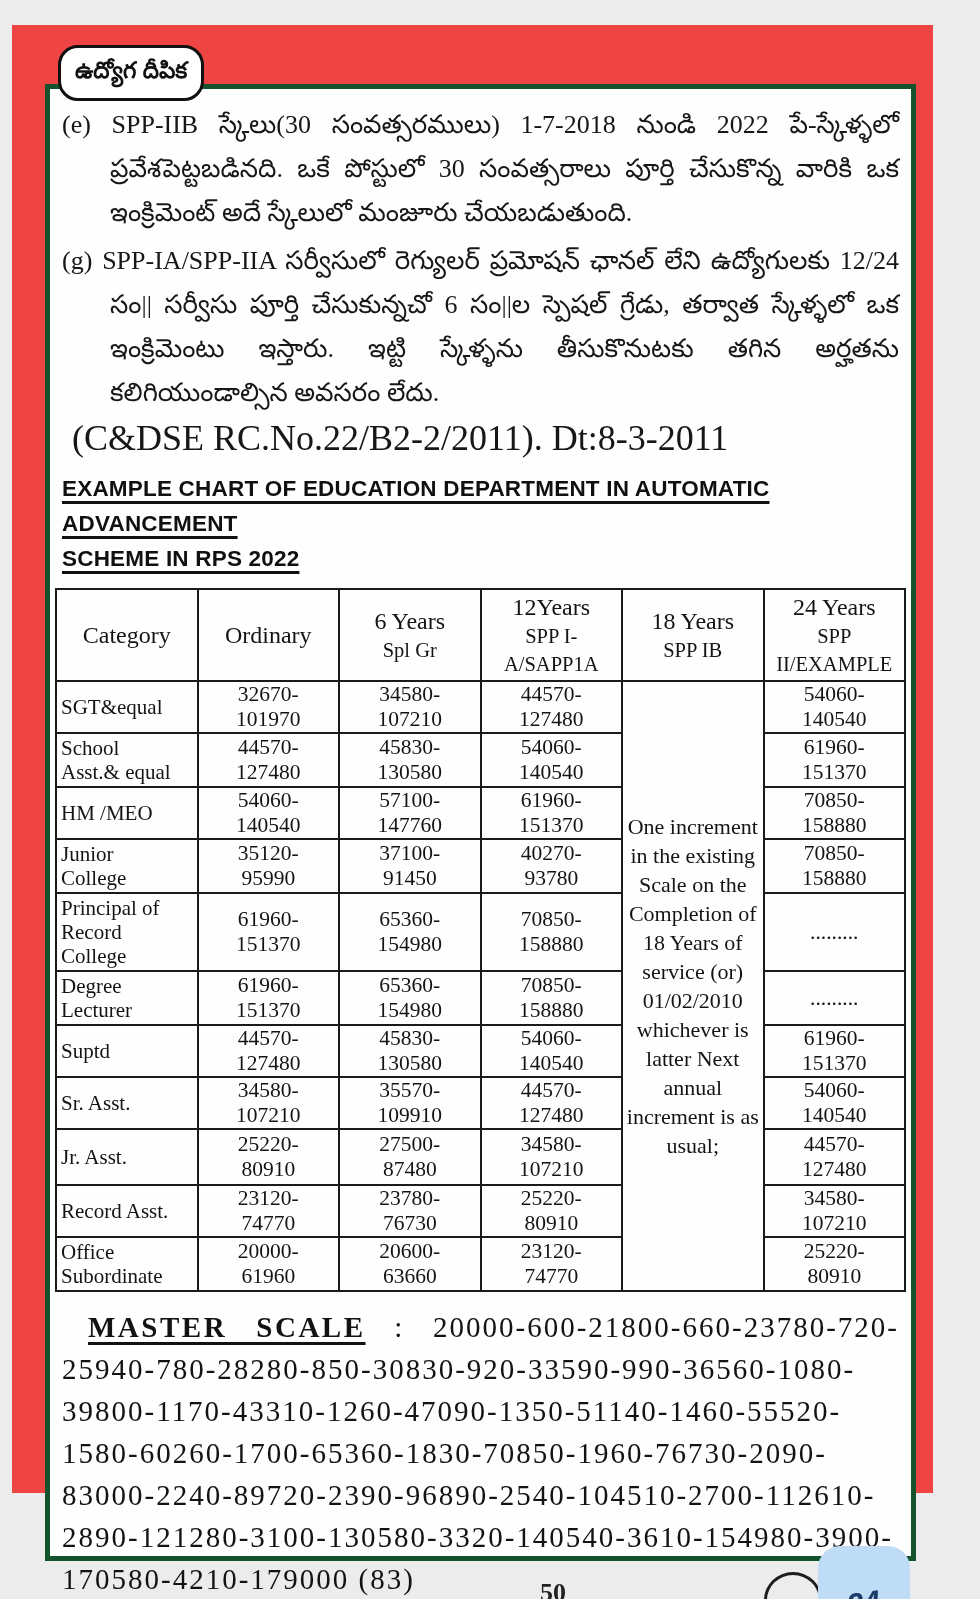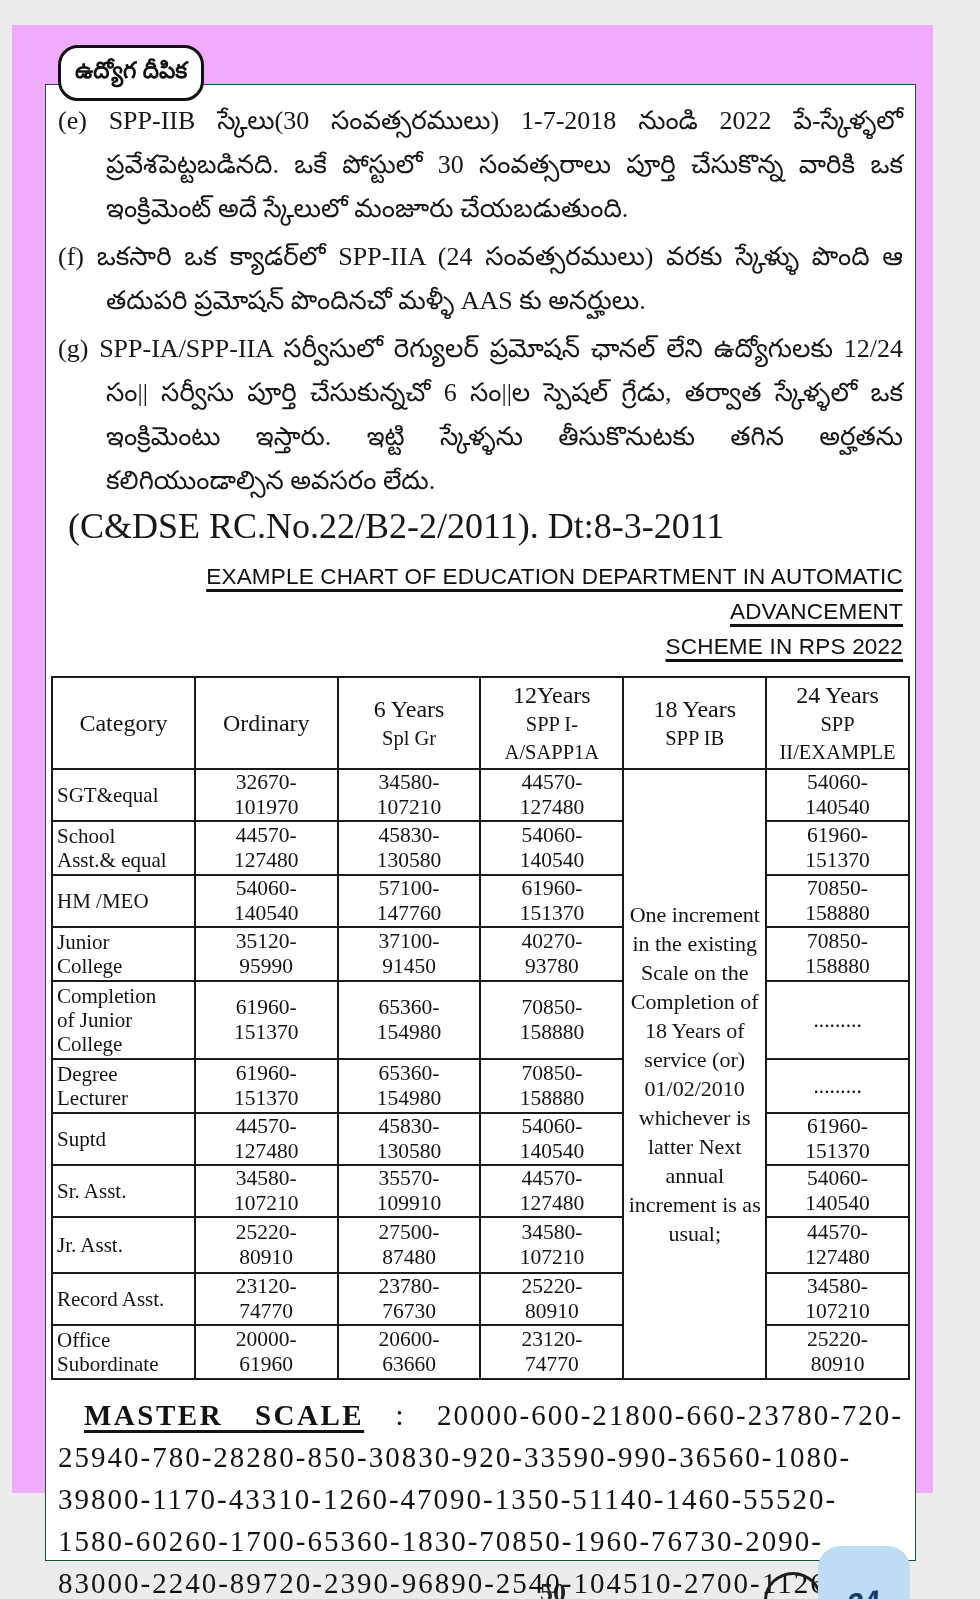--- a/index.html
+++ b/index.html
@@ -1,37 +1,37 @@
 <!DOCTYPE html>
 <html><head>
 <meta charset="utf-8">
 <style>
   * { margin:0; padding:0; box-sizing:border-box; }
   html,body { width:980px; height:1599px; overflow:hidden; background:#ececec;
               font-family:"Liberation Serif", serif; color:#141414; }
   .canvas { position:relative; width:980px; height:1599px; }
-  .sheet { position:absolute; left:12px; top:25px; width:921px; height:1468px; background:#f0abfc; }
+  .sheet { position:absolute; left:12px; top:25px; width:921px; height:1468px; background:#ef4444; }
 
   
   .badge { position:absolute; left:46px; top:20px; min-width:134px; height:56px;
            border:3px solid #111; border-radius:20px; background:#fff;
            display:flex; align-items:center; justify-content:center; padding:0 14px; z-index:3; }
   .badge span { font-family:"Liberation Sans", sans-serif; font-weight:bold; font-size:23px; color:#111; }
 
   
   .content-box { position:absolute; left:33px; top:59px; width:871px; height:1477px;
-                 border:1px solid #14532d; background:#fefefe; padding:10px 12px 0 12px; z-index:2; }
+                 border:5px solid #14532d; background:#fefefe; padding:10px 12px 0 12px; z-index:2; }
 
   .para { font-size:26px; line-height:44px; text-align:justify; color:#171717;
           padding-left:48px; text-indent:-48px; margin-top:4px; }
   .para .plabel { font-size:26px; }
   .ref { font-size:36px; line-height:42px; margin-top:2px; padding-left:10px; color:#171717; }
 
-  .chart-title { text-align:right; margin-top:12px; font-family:"Liberation Sans", sans-serif;
-                 font-weight:normal; font-size:22.5px; line-height:35px; color:#101010; letter-spacing:0.2px; }
+  .chart-title { text-align:left; margin-top:12px; font-family:"Liberation Sans", sans-serif;
+                 font-weight:bold; font-size:22.5px; line-height:35px; color:#101010; letter-spacing:0.2px; }
   .chart-title .u { text-decoration:underline; text-decoration-thickness:2.5px; text-underline-offset:5px; }
 
   table.scales { border-collapse:collapse; margin:12px -7px 0 -7px; width:calc(100% + 14px);
                  table-layout:fixed; }
   table.scales th, table.scales td { border:2.5px solid #1a1a1a; font-weight:normal;
                  text-align:center; vertical-align:middle; overflow:hidden; }
   table.scales th { font-size:24px; line-height:30px; padding:2px 2px; }
   table.scales th .h2 { display:block; font-size:20.5px; line-height:28px; }
   table.scales th .h1 { display:block; }
   table.scales td.cat { text-align:left; font-size:21px; line-height:24px; padding:2px 16px 2px 4px; }
@@ -66,24 +66,20 @@
       <span>ఉద్యోగ దీపిక</span>
     </div>
 
     <div class="content-box">
 
       <div class="para">
         <span class="plabel">(e)</span>
         <span>SPP-IIB స్కేలు(30 సంవత్సరములు) 1-7-2018 నుండి 2022 పే-స్కేళ్ళలో ప్రవేశపెట్టబడినది. ఒకే పోస్టులో 30 సంవత్సరాలు పూర్తి చేసుకొన్న వారికి ఒక ఇంక్రిమెంట్ అదే స్కేలులో మంజూరు చేయబడుతుంది.</span>
       </div>
 
-      <div class="para">
-        <span class="plabel">(f)</span>
-        <span>ఒకసారి ఒక క్యాడర్‌లో SPP-IIA (24 సంవత్సరములు) వరకు స్కేళ్ళు పొంది ఆ తదుపరి ప్రమోషన్ పొందినచో మళ్ళీ AAS కు అనర్హులు.</span>
-      </div>
 
       <div class="para">
         <span class="plabel">(g)</span>
         <span>SPP-IA/SPP-IIA సర్వీసులో రెగ్యులర్ ప్రమోషన్ ఛానల్ లేని ఉద్యోగులకు 12/24 సం|| సర్వీసు పూర్తి చేసుకున్నచో 6 సం||ల స్పెషల్ గ్రేడు, తర్వాత స్కేళ్ళలో ఒక ఇంక్రిమెంటు ఇస్తారు. ఇట్టి స్కేళ్ళను తీసుకొనుటకు తగిన అర్హతను కలిగియుండాల్సిన అవసరం లేదు.</span>
       </div>
 
       <div class="ref">(C&amp;DSE RC.No.22/B2-2/2011). Dt:8-3-2011</div>
 
       <div class="chart-title">
         <span class="u">EXAMPLE CHART OF EDUCATION DEPARTMENT IN AUTOMATIC ADVANCEMENT</span><br>
@@ -145,21 +141,21 @@
           <td class="num">70850-158880</td>
         </tr>
         <tr class="r4">
           <td class="cat">Junior College</td>
           <td class="num">35120-95990</td>
           <td class="num">37100-91450</td>
           <td class="num">40270-93780</td>
           <td class="num">70850-158880</td>
         </tr>
         <tr class="r5">
-          <td class="cat">Completion of Junior College</td>
+          <td class="cat">Principal of Record College</td>
           <td class="num">61960-151370</td>
           <td class="num">65360-154980</td>
           <td class="num">70850-158880</td>
           <td class="num">.........</td>
         </tr>
         <tr class="r6">
           <td class="cat">Degree Lecturer</td>
           <td class="num">61960-151370</td>
           <td class="num">65360-154980</td>
           <td class="num">70850-158880</td>

